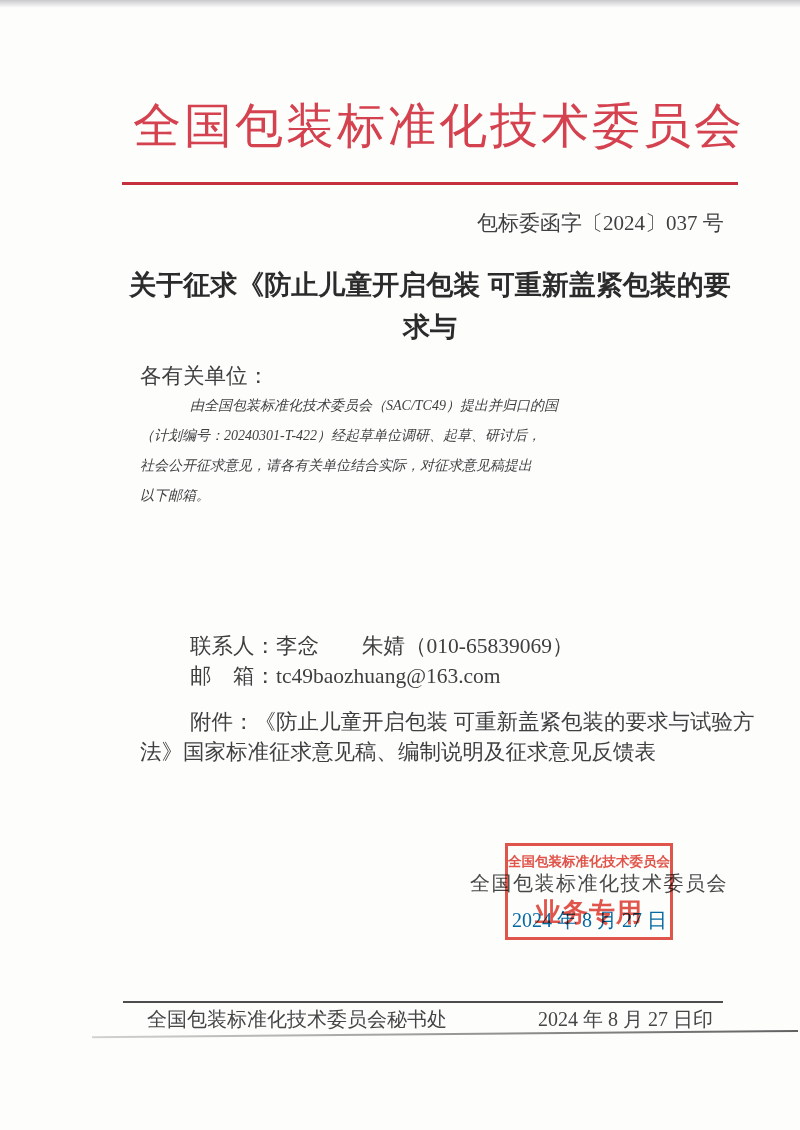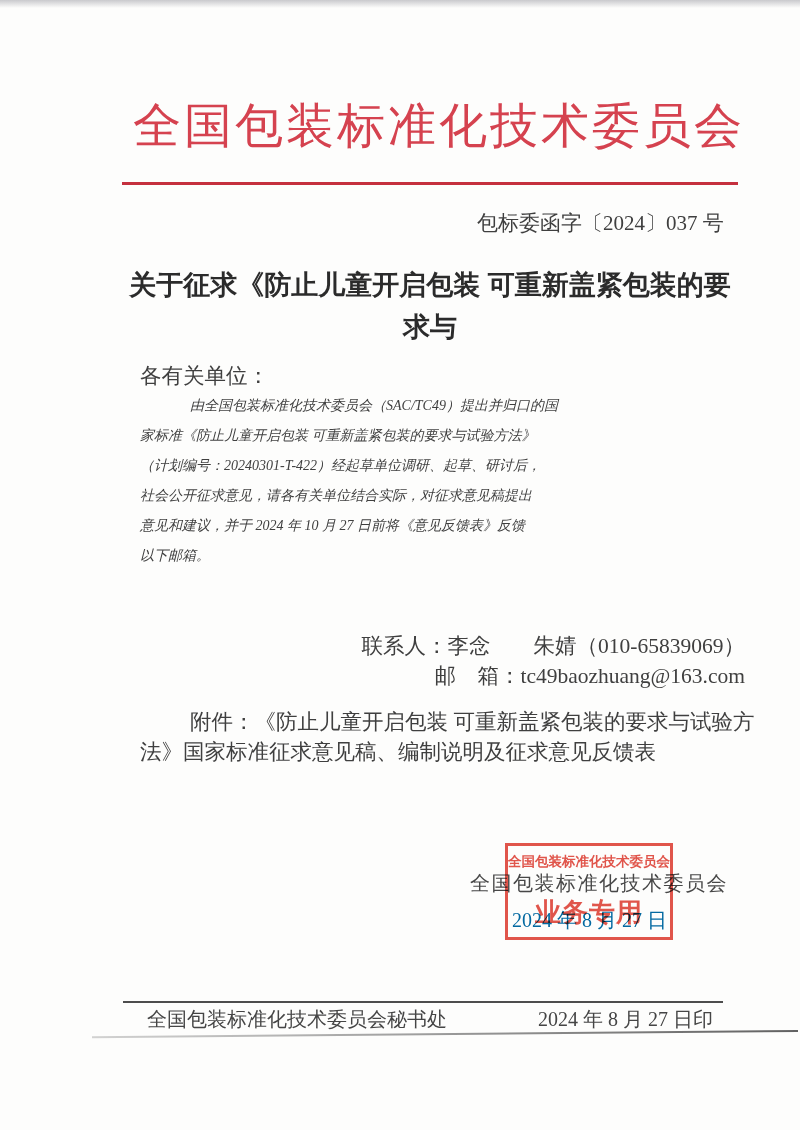--- a/index.html
+++ b/index.html
@@ -47,21 +47,21 @@
     left:120px;top:264px;width:620px;text-align:center;
     font-family:"Liberation Sans","DejaVu Sans",sans-serif;
     font-weight:700;color:var(--ink-dark);
     font-size:27px;line-height:42px;
   }
   
   .salutation{left:140px;top:362px;font-size:21.5px;line-height:28px;white-space:nowrap;}
   .body-lines{left:140px;top:391px;width:605px;}
   .body-lines .line{font-size:14px;line-height:30px;height:30px;white-space:nowrap;font-style:italic;}
   .indent{padding-left:50px;}
-  .contact-lines{left:140px;top:631px;width:605px;text-align:right;}
+  .contact-lines{left:140px;top:631px;width:605px;}
   .contact-lines .line{font-size:21.5px;line-height:30px;height:30px;white-space:nowrap;}
   .attachment-lines{left:140px;top:707px;width:605px;}
   .attachment-lines .line{font-size:21.5px;line-height:30px;height:30px;white-space:nowrap;}
   
   .sig-org{left:470px;top:870px;font-size:20px;letter-spacing:1.5px;white-space:nowrap;color:#474747;}
   .sig-date{left:512px;top:907px;font-size:20px;white-space:nowrap;color:#0369a1;}
   
   .stamp{
     left:505px;top:843px;width:168px;height:97px;
     border:3px solid var(--stamp-red);
@@ -96,24 +96,22 @@
 <div class="abs doc-number">包标委函字〔2024〕037 号</div>
 
 <div class="abs doc-title">
   <div>关于征求《防止儿童开启包装 可重新盖紧包装的要求与</div>
 </div>
 
 <div class="abs salutation">各有关单位：</div>
 
 <div class="abs body-lines">
   <div class="line indent">由全国包装标准化技术委员会（SAC/TC49）提出并归口的国</div>
-  <div class="line">家标准《防止儿童开启包装 可重新盖紧包装的要求与试验方法》</div>
   <div class="line">（计划编号：20240301-T-422）经起草单位调研、起草、研讨后，</div>
   <div class="line">社会公开征求意见，请各有关单位结合实际，对征求意见稿提出</div>
-  <div class="line">意见和建议，并于 2024 年 10 月 27 日前将《意见反馈表》反馈</div>
   <div class="line">以下邮箱。</div>
 </div>
 
 <div class="abs contact-lines">
   <div class="line indent">联系人：李念　　朱婧（010-65839069）</div>
   <div class="line indent">邮　箱：tc49baozhuang@163.com</div>
 </div>
 
 <div class="abs attachment-lines">
   <div class="line indent">附件：《防止儿童开启包装 可重新盖紧包装的要求与试验方</div>

